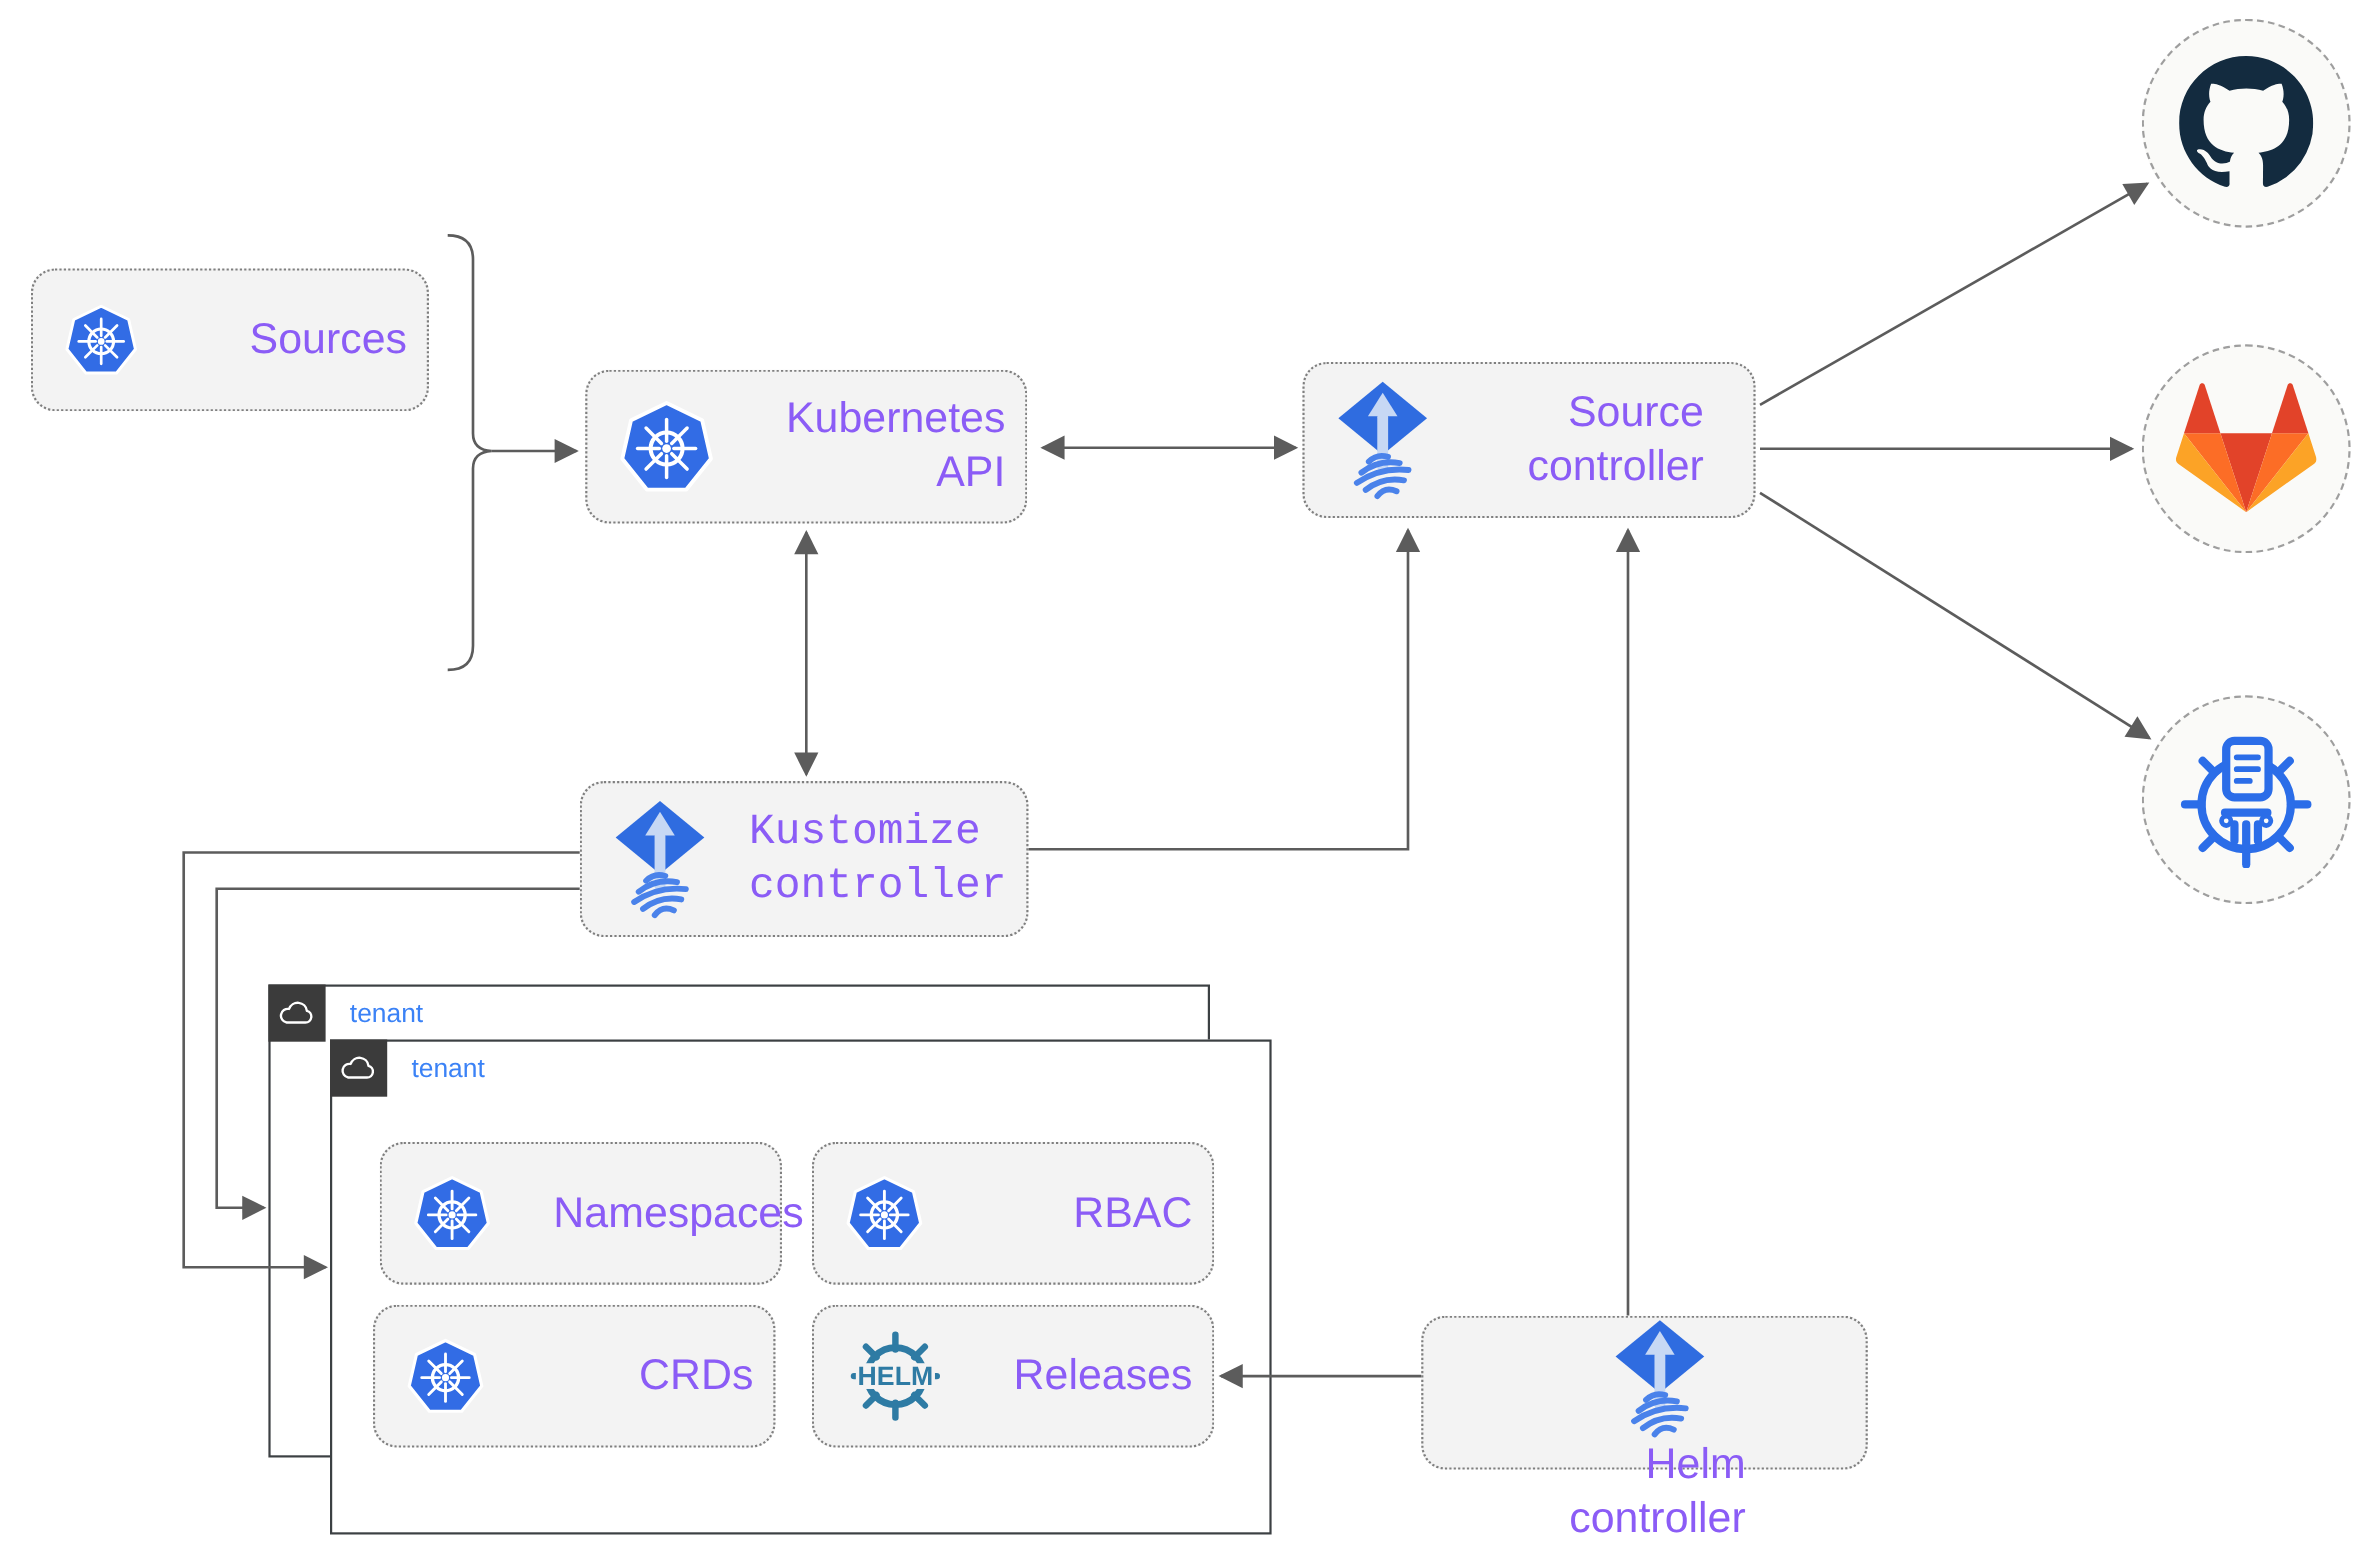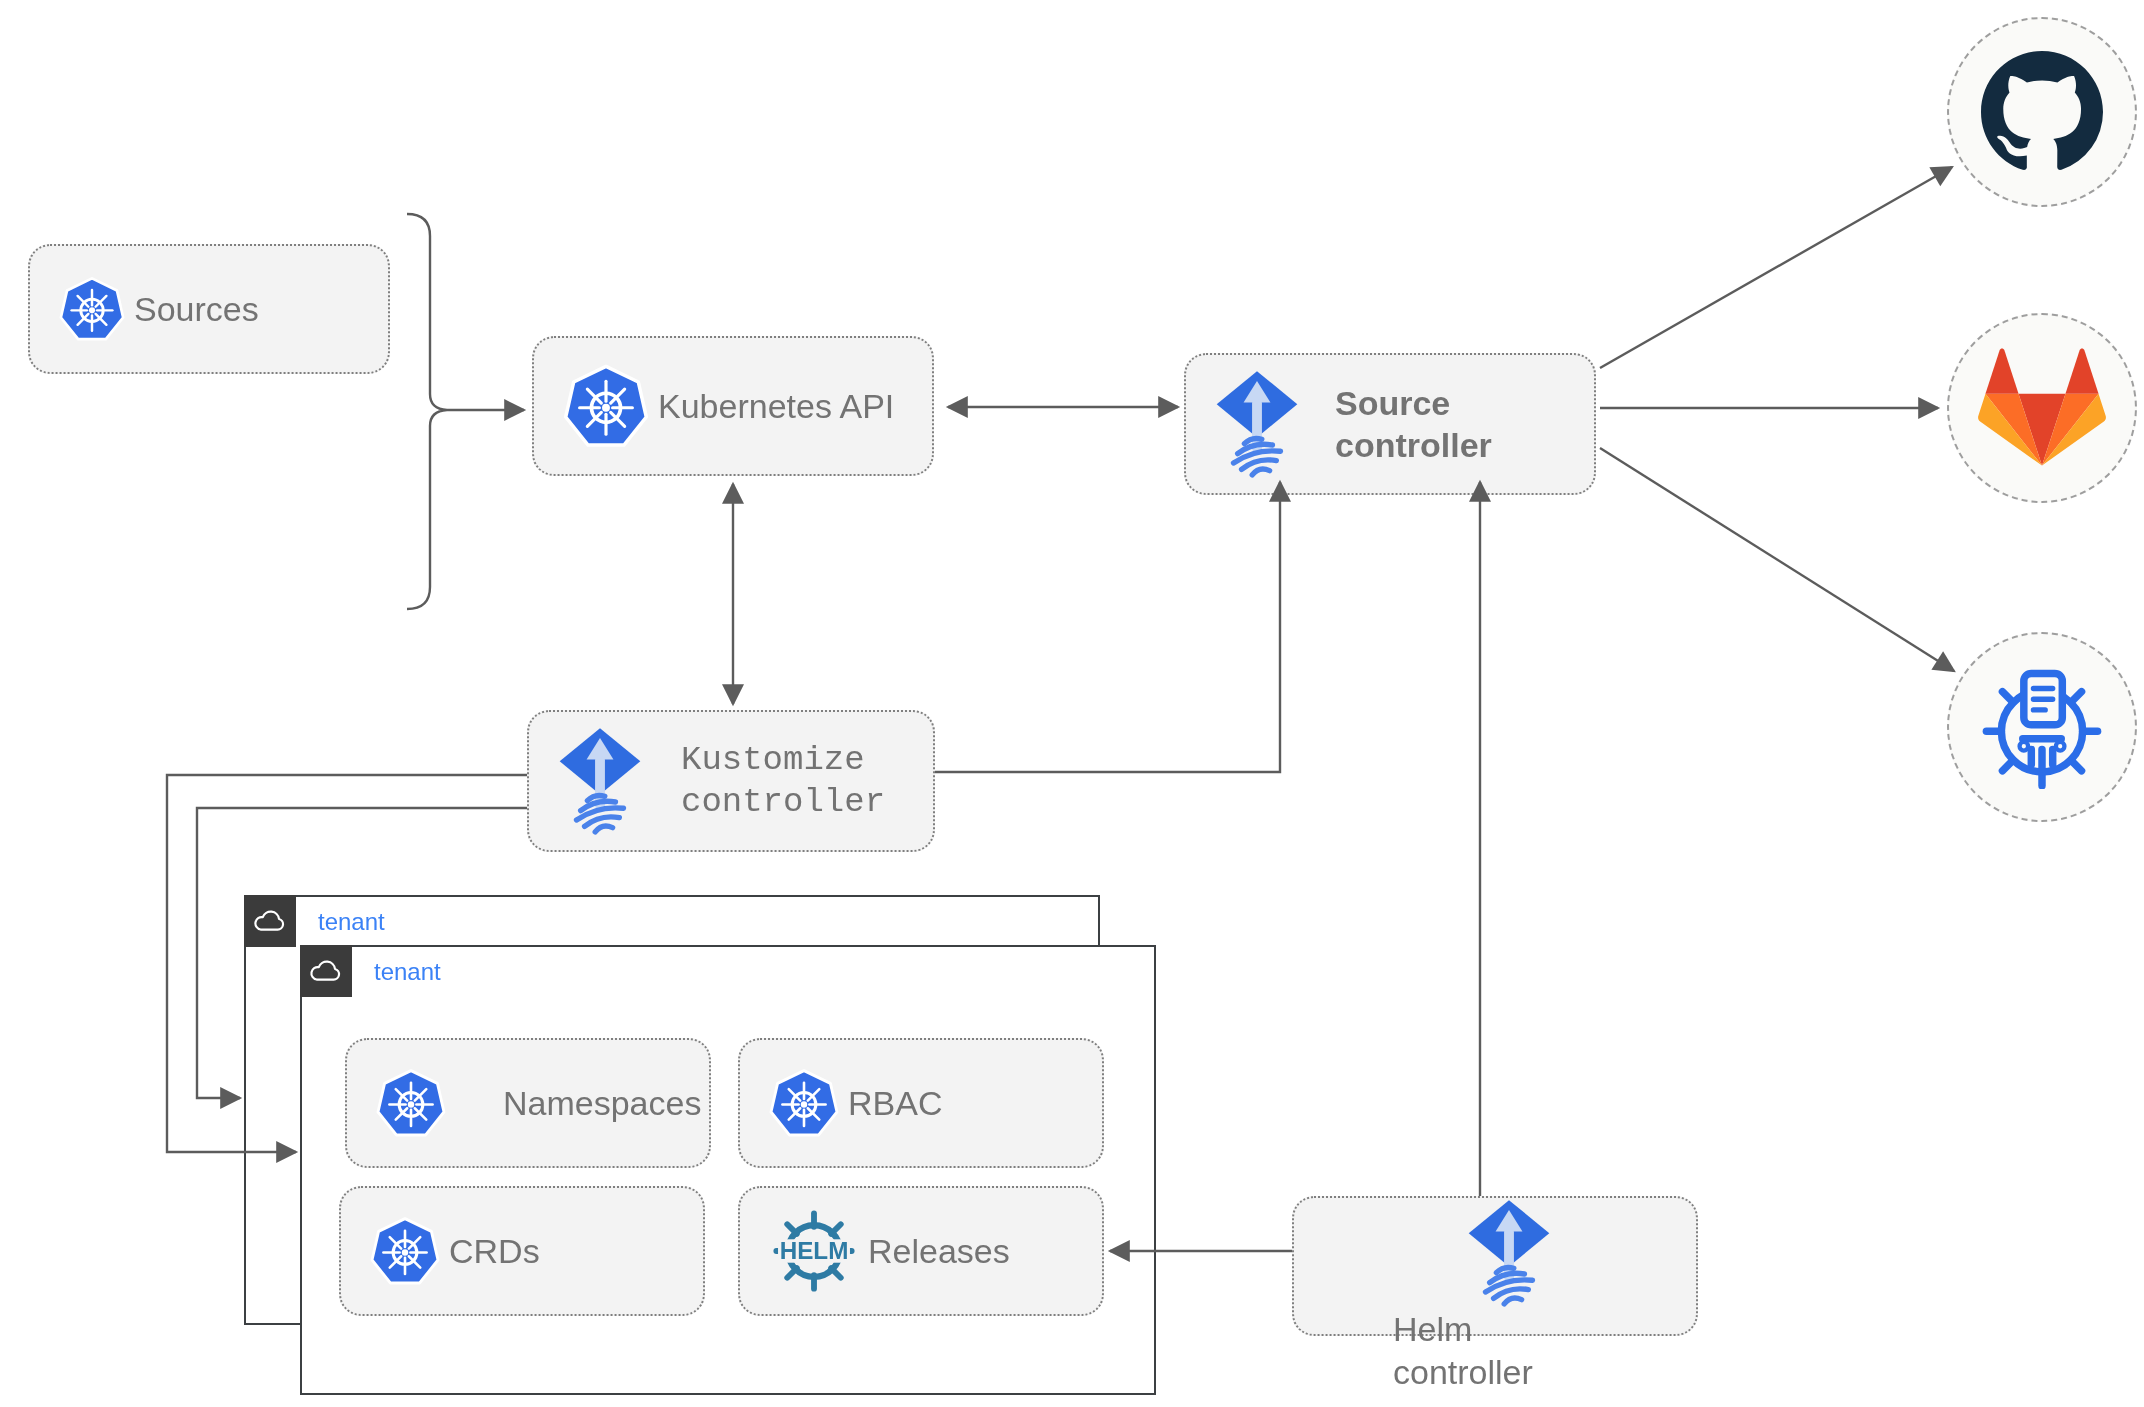--- a/index.html
+++ b/index.html
@@ -6,21 +6,21 @@
   *{box-sizing:border-box;font-family:"Liberation Sans", sans-serif;}
   .canvas{position:relative;width:2144px;height:1407px;background:#ffffff;overflow:hidden;}
 
   
   .node{
     position:absolute;display:flex;align-items:center;
     background:#f3f3f3;border:2px dotted #7f7f7f;border-radius:22px;
     color:#1a1a1a;
   }
   .node .icon{flex:0 0 auto;margin-left:28px;display:flex;align-items:center;justify-content:center;}
-  .node .label{flex:1 1 auto;text-align:left;font-size:34px;line-height:1.25;color:#737373;padding:0 18px 0 8px;}
+  .node .label{flex:1 1 auto;text-align:right;font-size:39px;line-height:1.25;color:#8b5cf6;padding:0 18px 0 8px;}
 
   
   .tenant{position:absolute;background:#ffffff;border:2px solid #3c4043;}
   .tenant-badge{position:absolute;left:-2px;top:-2px;width:52px;height:52px;background:#3b3b3b;display:flex;align-items:center;justify-content:center;}
   .tenant-label{position:absolute;left:72px;top:11px;font-size:24px;color:#3b82f6;}
   .z1{z-index:1}.z2{z-index:2}.z3{z-index:3}.z4{z-index:4}
 
   
   .endpoint{
     position:absolute;width:190px;height:190px;border-radius:50%;
@@ -107,21 +107,21 @@
 
   <div class="node z4" style="left:532px;top:336px;width:402px;height:140px;">
     <span class="icon">
       <svg width="88" height="88" viewBox="0 0 100 100">
           <use href="#sym-k8s"></use>
         </svg>
     </span>
     <span class="label">Kubernetes API</span>
   </div>
 
-  <div class="node z4" style="left:1184px;top:353px;width:412px;height:142px;font-weight:bold;">
+  <div class="node z4" style="left:1184px;top:329px;width:412px;height:142px;">
     <span class="icon">
       <svg width="86" height="110" viewBox="0 0 96 122">
           <use href="#sym-flux"></use>
         </svg>
     </span>
     <span class="label" style="max-width:240px;margin:0 auto;">Source controller</span>
   </div>
 
   <div class="node z4" style="left:527px;top:710px;width:408px;height:142px;">
     <span class="icon">

